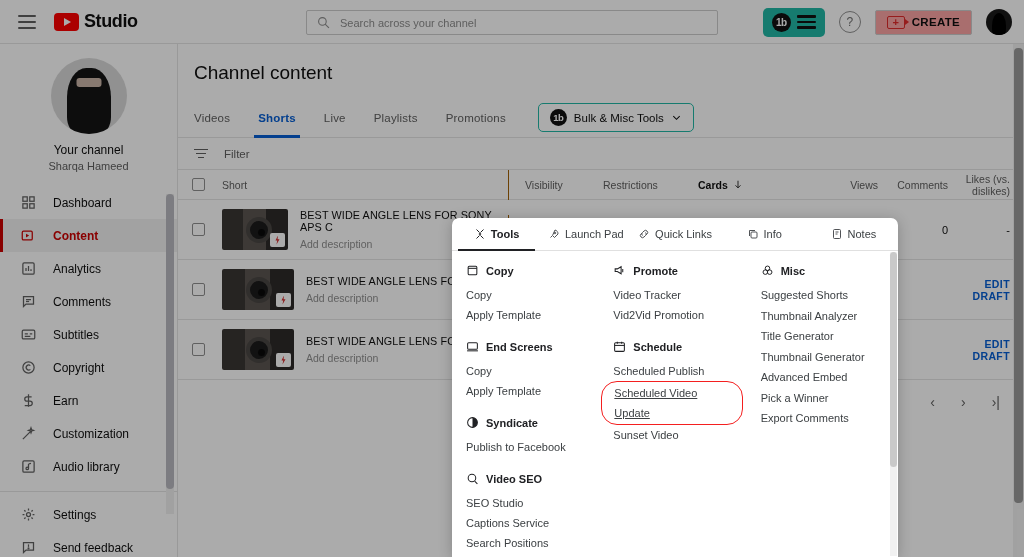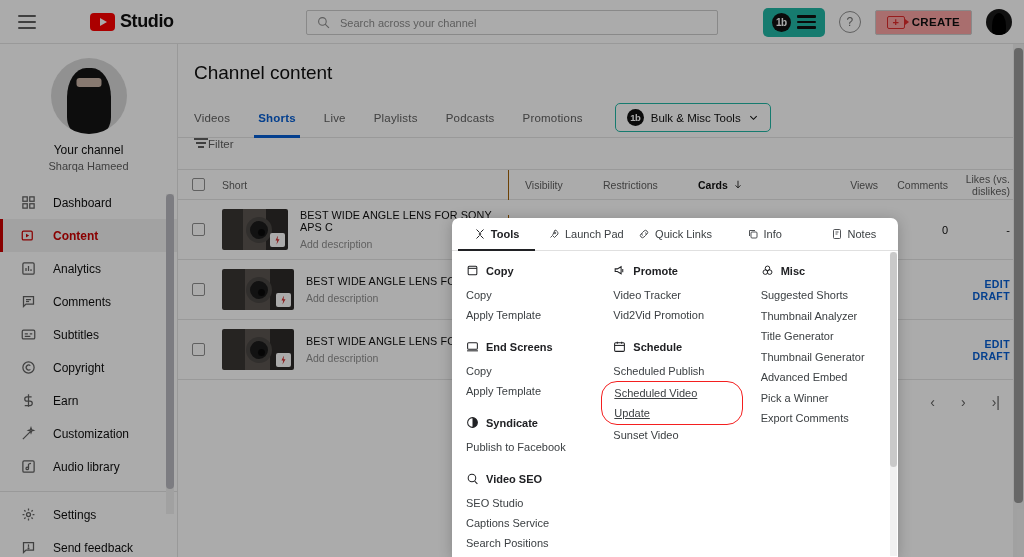--- a/index.html
+++ b/index.html
@@ -13,21 +13,21 @@
   }
   
   #dim-overlay{
     position:absolute; left:0; top:0; width:1024px; height:557px;
     background:rgba(0,0,0,0.33); z-index:50; pointer-events:none;
   }
   
   #topbar{
     position:absolute; left:0; top:0; width:1024px; height:44px;
     background:#fff; border-bottom:1px solid #e5e5e5;
-    display:flex; align-items:center; z-index:10;gap:36px;
+    display:flex; align-items:center; z-index:10;
   }
   .hamburger{ width:18px; height:14px; margin-left:18px; margin-right:18px;
      display:flex; flex-direction:column; justify-content:space-between; cursor:pointer;}
   .hamburger span{ display:block; height:2px; background:#606060; border-radius:1px;}
   .yt-logo{ display:flex; align-items:center; gap:5px; }
   .yt-play{ width:25px; height:18px; background:#ff0000; border-radius:4px;
      display:flex; align-items:center; justify-content:center;}
   .yt-play:after{ content:""; border-left:7px solid #fff; border-top:4px solid transparent;
      border-bottom:4px solid transparent; margin-left:2px;}
   .studio-word{ font-size:18px; font-weight:600; letter-spacing:-0.4px; color:#0f0f0f;}
@@ -115,21 +115,21 @@
   .tab.sel:after{ content:""; position:absolute; left:10px; right:10px; bottom:0;
      height:2.5px; background:#065fd4; }
   .bulk-btn{
     margin-left:18px; display:flex; align-items:center; gap:7px;
     border:1.5px solid #22b8a6; border-radius:5px; padding:5px 11px;
     cursor:pointer; background:#fff; font-size:11.5px; color:#0f0f0f;
   }
   .bulk-btn .circ{ width:17px;height:17px;border-radius:50%;background:#111;color:#fff;
      font-size:9.5px;font-weight:700;display:flex;align-items:center;justify-content:center;
      letter-spacing:-0.5px;}
-  .filter-row{ display:flex; height:32px; padding-left:16px; gap:0;
+  .filter-row{ display:flex; align-items:center; height:32px; padding-left:16px; gap:16px;
      border-bottom:1px solid #e5e5e5; }
   .filter-ic{ display:flex;flex-direction:column;gap:2.5px;width:14px;}
   .filter-ic i{display:block;height:1.6px;background:#606060;}
   .filter-ic i:nth-child(1){width:14px}.filter-ic i:nth-child(2){width:10px;margin-left:2px}
   .filter-ic i:nth-child(3){width:6px;margin-left:4px}
   .filter-text{ font-size:11.5px; color:#606060; }
   
   .thead{ display:flex; align-items:center; height:30px; border-bottom:1px solid #e5e5e5;
      font-size:10.5px; color:#606060; }
   .c-chk{ width:40px; display:flex; justify-content:center; }
@@ -371,21 +371,20 @@
 </div>
 
 <div id="main">
   <div class="page-title">Channel content</div>
 
   <div class="tabs-row">
     <div class="tab">Videos</div>
     <div class="tab sel">Shorts</div>
     <div class="tab">Live</div>
     <div class="tab">Playlists</div>
-    <div class="tab">Podcasts</div>
     <div class="tab">Promotions</div>
     <div class="bulk-btn">
       <span class="circ">1b</span>
       <span>Bulk &amp; Misc Tools</span>
       <span>
         <svg width="11" height="11" viewBox="0 0 24 24" fill="none" stroke="#0f0f0f" stroke-width="2.2">
           <polyline points="5,9 12,16 19,9"></polyline>
           </svg>
       </span>
     </div>

